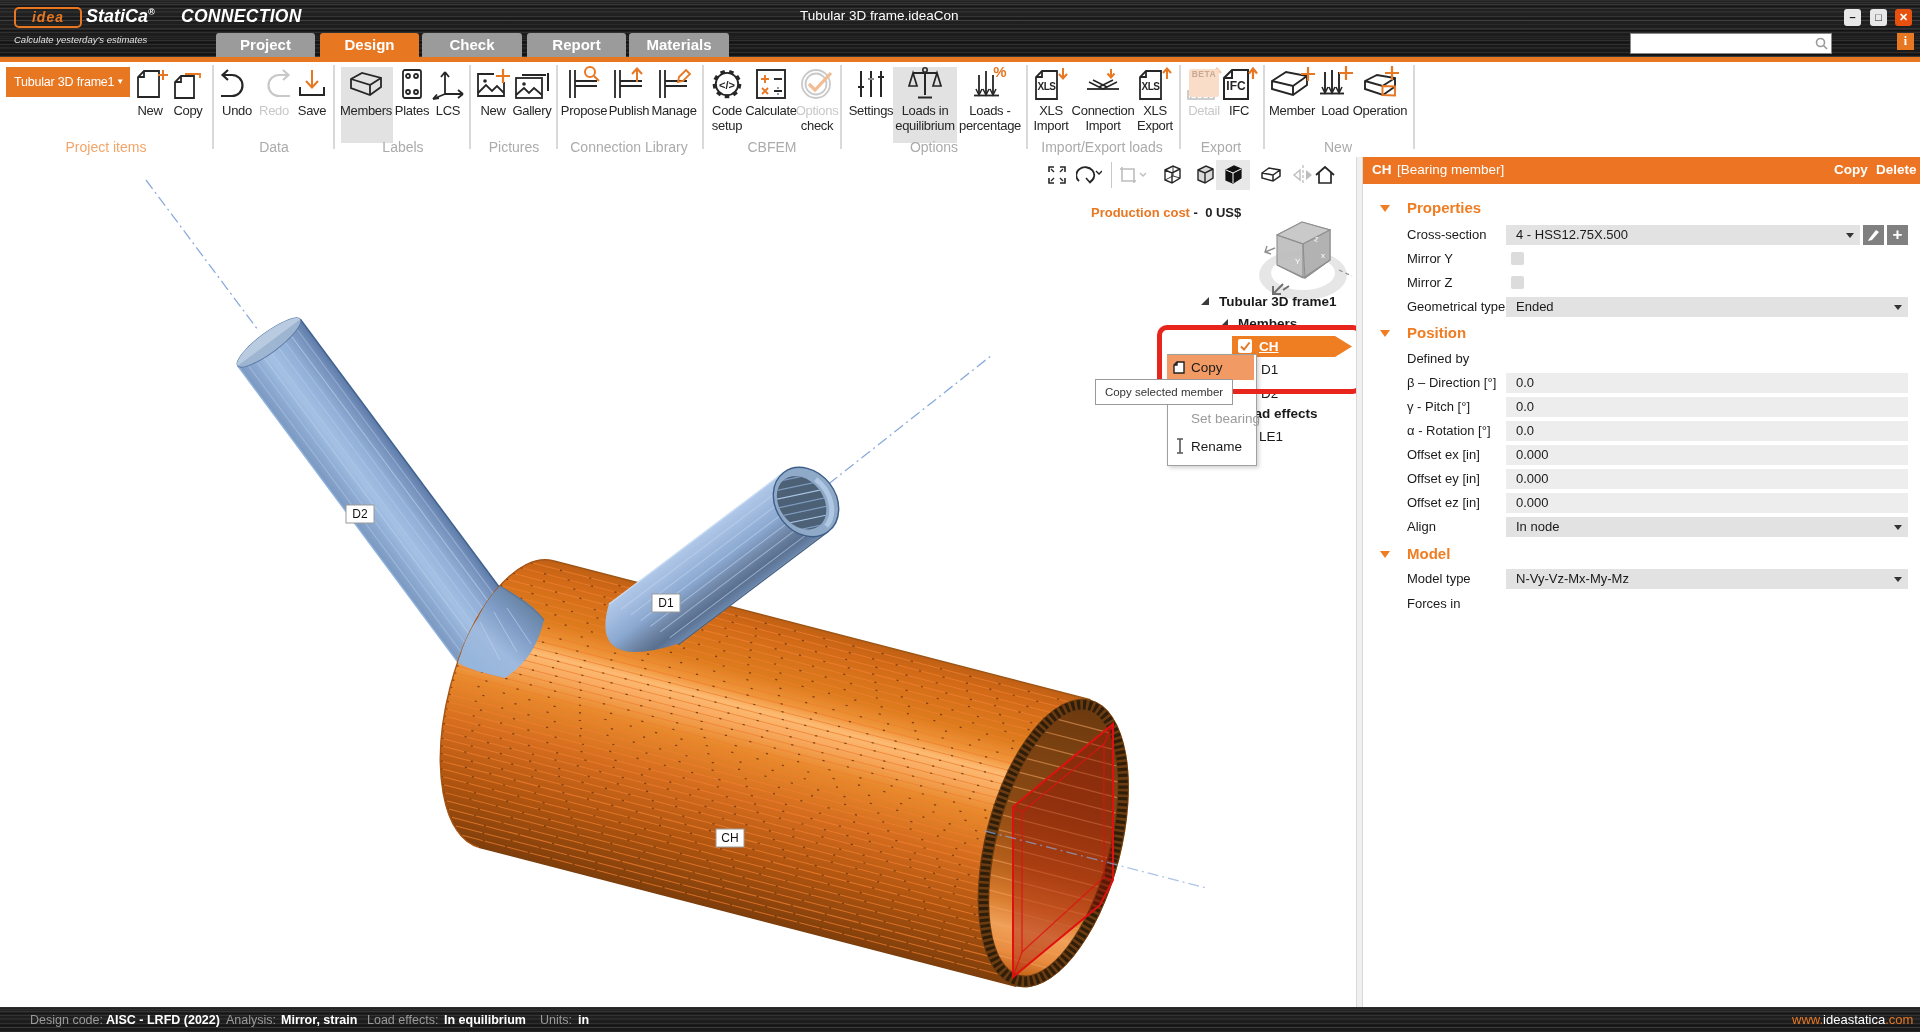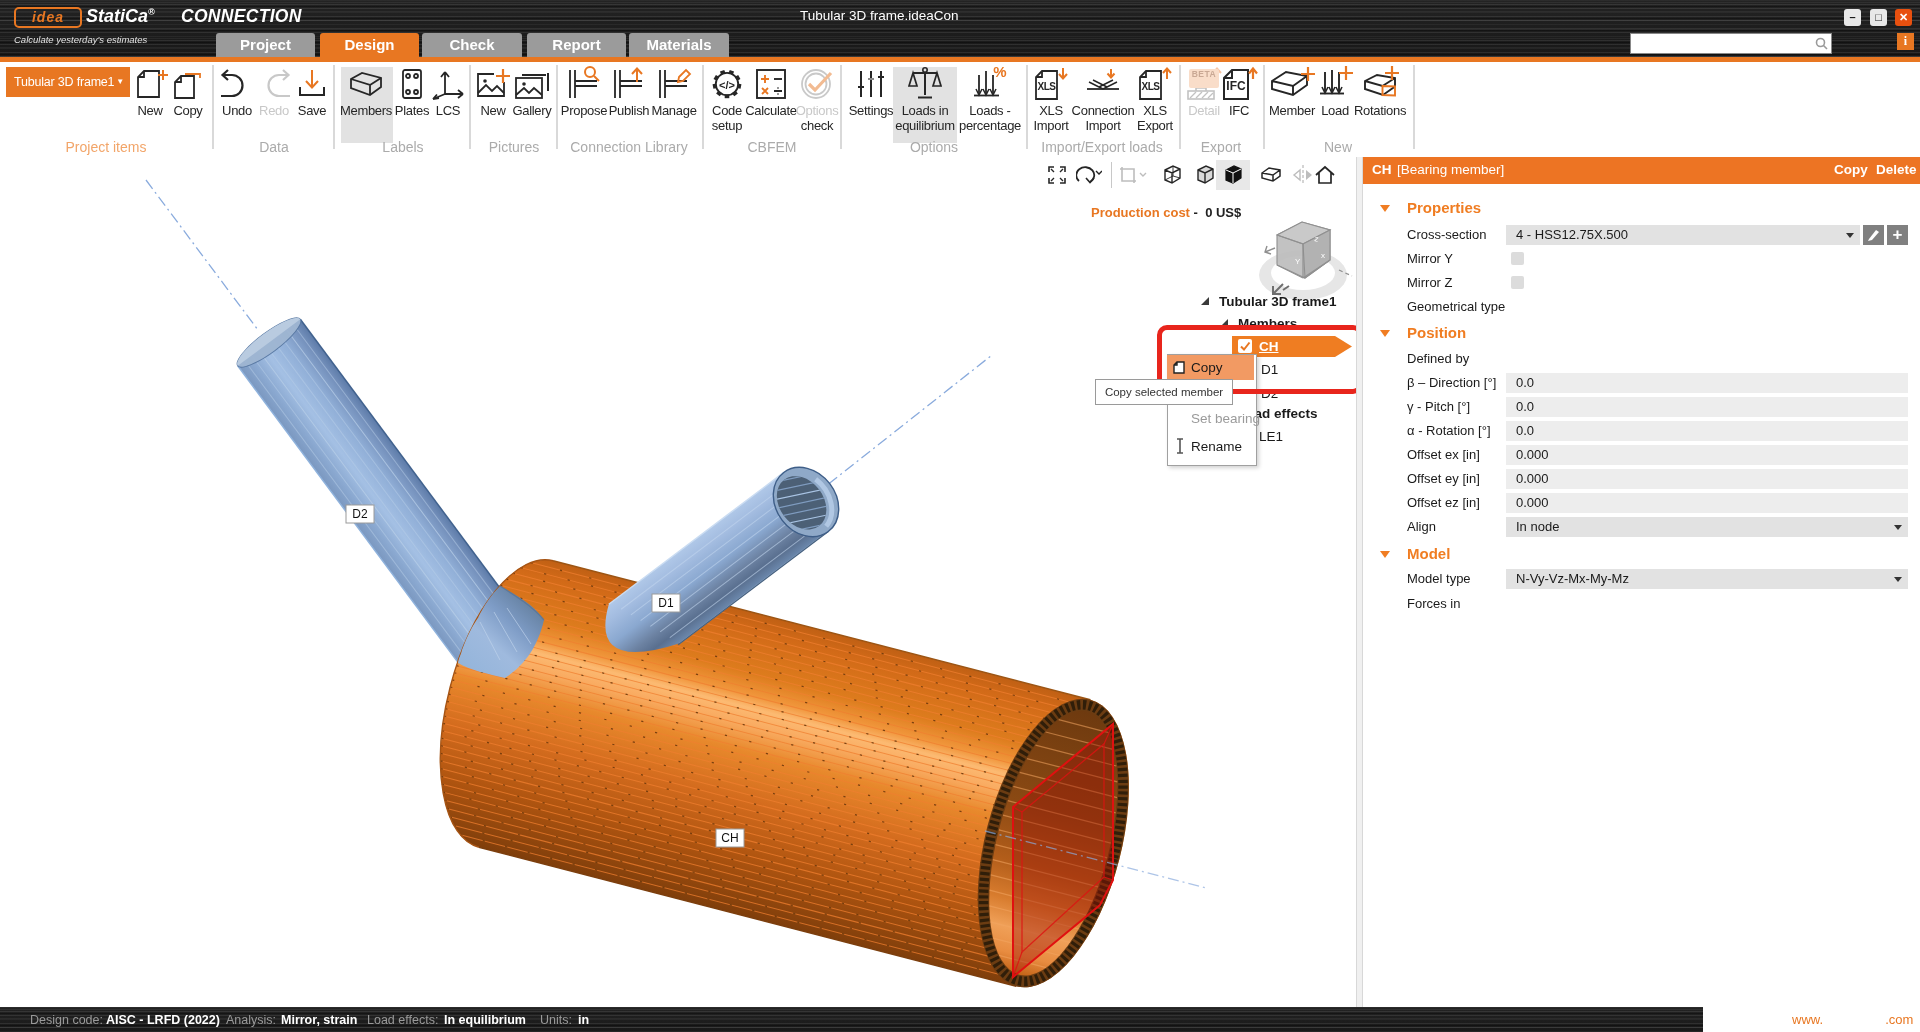--- a/index.html
+++ b/index.html
@@ -370,23 +370,23 @@
       <div class="ric" style="left:1335px;top:4px;width:90px">
         <div style="height:35px;display:flex;align-items:center;justify-content:center">
           <svg width="34" height="26" viewBox="0 0 34 26" style="overflow:visible">
             <g transform="translate(0,3)">
               <path d="M2 7 L14 1 L32 4 L32 12.5 L20 21 L2 15 Z M2 7 L19.5 12 L32 4" fill="none" stroke="#262626" stroke-width="1.9"></path>
               <path d="M19.5 12 L32 12.5 L32 21.5 L19.5 21 Z" fill="none" stroke="#e87722" stroke-width="1.9"></path>
             </g>
             <path d="M29 -5 L29 9 M22 2 L36 2" stroke="#e87722" stroke-width="2.2" fill="none"></path>
           </svg>
         </div>
-        <div class="lb" style="">Rotations</div>
-      </div>
-      <div class="abs" style="left:1189px;top:7px;width:30px;height:19px;background:#f9ddc9;border-radius:2px;color:#c9a894;font-size:8.5px;font-weight:bold;text-align:center;line-height:11px;letter-spacing:0.5px">BETA</div>
+        <div class="lb" style="">Operation</div>
+      </div>
+      <div class="abs" style="left:1189px;top:7px;width:30px;height:28px;background:#f9ddc9;border-radius:2px;color:#c9a894;font-size:8.5px;font-weight:bold;text-align:center;line-height:11px;letter-spacing:0.5px">BETA</div>
     </div>
 <div class="abs" style="left:0;top:157px;width:1356px;height:850px;background:#fff"></div>
 <svg class="abs" style="left:0;top:157px" width="1356" height="850" viewBox="0 157 1356 850">
       <defs>
 <linearGradient id="chg" x1="0" y1="-148" x2="0" y2="148" gradientUnits="userSpaceOnUse">
  <stop offset="0" stop-color="#c06014"></stop>
           <stop offset="0.06" stop-color="#d26a18"></stop>
  <stop offset="0.2" stop-color="#dd7c1d"></stop>
           <stop offset="0.27" stop-color="#f0953a"></stop>
  <stop offset="0.315" stop-color="#fcba72"></stop>
@@ -717,20 +717,21 @@
       <div class="val drop" style="top:68px;width:354px">4 - HSS12.75X.500<span class="caret"></span></div>
       <div class="abs" style="left:500px;top:68px;width:21px;height:20px;background:#808080"><svg width="21" height="20">
           <path d="M6 14 L13 5 L16 7 L9 15 L5 16 Z" fill="#fff"></path>
         </svg></div>
       <div class="abs" style="left:524px;top:68px;width:21px;height:20px;background:#808080;color:#fff;font-size:17px;font-weight:bold;text-align:center;line-height:19px">+</div>
       <div class="rowlab" style="top:92px">Mirror Y</div>
       <div class="abs" style="left:148px;top:95px;width:13px;height:13px;background:#dcdcdc;border-radius:2px"></div>
       <div class="rowlab" style="top:116px">Mirror Z</div>
       <div class="abs" style="left:148px;top:119px;width:13px;height:13px;background:#dcdcdc;border-radius:2px"></div>
       <div class="rowlab" style="top:140px">Geometrical type</div>
+      <div class="val drop" style="top:140px;width:402px">Ended<span class="caret"></span></div>
       <div class="stri" style="top:173px"></div>
       <div class="sect" style="top:167px">Position</div>
       <div class="rowlab" style="top:192px">Defined by</div>
       <div class="rowlab" style="top:216px">β – Direction [°]</div>
       <div class="val" style="top:216px;width:402px">0.0</div>
       <div class="rowlab" style="top:240px">γ - Pitch [°]</div>
       <div class="val" style="top:240px;width:402px">0.0</div>
       <div class="rowlab" style="top:264px">α - Rotation [°]</div>
       <div class="val" style="top:264px;width:402px">0.0</div>
       <div class="rowlab" style="top:288px">Offset ex [in]</div>
@@ -741,21 +742,21 @@
       <div class="val" style="top:336px;width:402px">0.000</div>
       <div class="rowlab" style="top:360px">Align</div>
       <div class="val drop" style="top:360px;width:402px">In node<span class="caret"></span></div>
       <div class="stri" style="top:394px"></div>
       <div class="sect" style="top:388px">Model</div>
       <div class="rowlab" style="top:412px">Model type</div>
       <div class="val drop" style="top:412px;width:402px">N-Vy-Vz-Mx-My-Mz<span class="caret"></span></div>
       <div class="rowlab" style="top:437px">Forces in</div>
     </div>
 
-<div class="abs tex" style="left:0;top:1007px;width:1703px;height:25px;font-size:12.5px">
+<div class="abs tex" style="left:0;top:1007px;width:1920px;height:25px;font-size:12.5px">
  <div class="abs" style="left:30px;top:6px;color:#9a9a9a">Design code:</div>
  <div class="abs" style="left:106px;top:6px;color:#fff;font-weight:bold">AISC - LRFD (2022)</div>
  <div class="abs" style="left:226px;top:6px;color:#9a9a9a">Analysis:</div>
  <div class="abs" style="left:281px;top:6px;color:#fff;font-weight:bold">Mirror, strain</div>
  <div class="abs" style="left:367px;top:6px;color:#9a9a9a">Load effects:</div>
  <div class="abs" style="left:444px;top:6px;color:#fff;font-weight:bold">In equilibrium</div>
  <div class="abs" style="left:540px;top:6px;color:#9a9a9a">Units:</div>
  <div class="abs" style="left:578px;top:6px;color:#fff;font-weight:bold">in</div>
  <div class="abs" style="left:1792px;top:5px;font-size:13px;color:#e87722">www.<span style="color:#fff">ideastatica</span>.com</div>
 </div>

